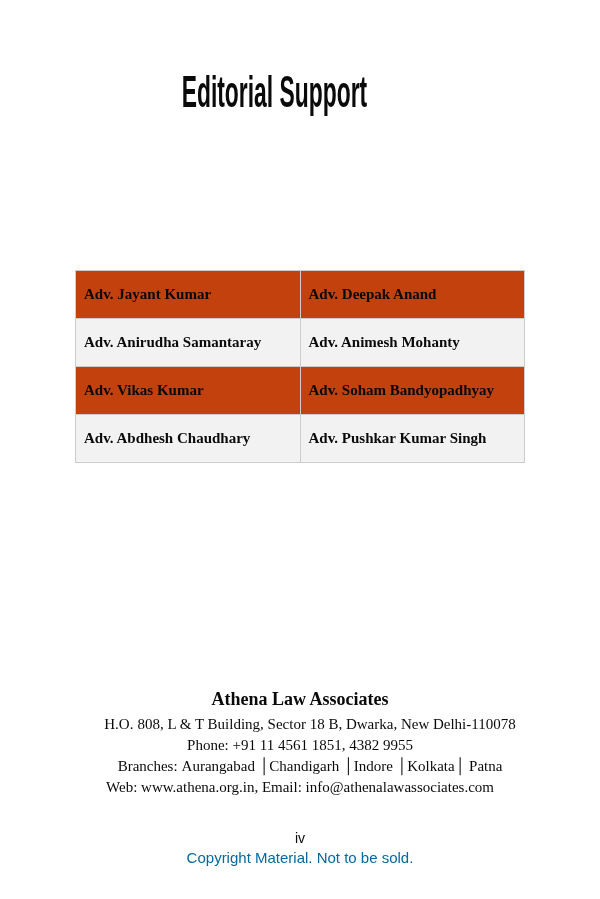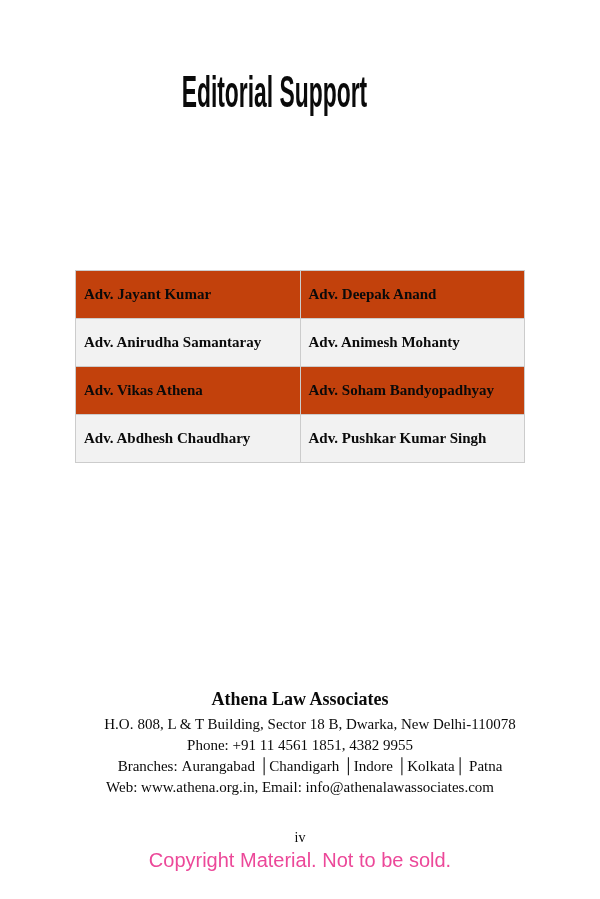--- a/index.html
+++ b/index.html
@@ -70,30 +70,30 @@
   .firm-line {
     font-size: 15px;
     line-height: 21px;
   }
   .firm-line .b { font-weight: normal; margin-right: 4px; margin-left: 20px; }
 
   
   .page-number {
     position: absolute; top: 830px; left: 0; width: 600px;
     text-align: center;
-    font-family: Liberation Serif, serif;
+    font-family: Liberation Sans, sans-serif;
     font-size: 14px;
     color: #0a0a0a;
   }
   .copyright-line {
     position: absolute; top: 849px; left: 0; width: 600px;
     text-align: center;
     font-family: "Liberation Sans", sans-serif;
-    font-size: 20px;
-    color: #ec4899;
+    font-size: 15px;
+    color: #0369a1;
   }
 </style>
 </head>
 <body>
 
 <div class="page">
 
   <div class="title-wrap">
     <div class="title">Editorial Support</div>
   </div>
@@ -102,21 +102,21 @@
     <tbody>
       <tr>
         <td>Adv. Jayant Kumar</td>
         <td>Adv. Deepak Anand</td>
       </tr>
       <tr class="alt">
         <td>Adv. Anirudha Samantaray</td>
         <td>Adv. Animesh Mohanty</td>
       </tr>
       <tr>
-        <td>Adv. Vikas Athena</td>
+        <td>Adv. Vikas Kumar</td>
         <td>Adv. Soham Bandyopadhyay</td>
       </tr>
       <tr class="alt">
         <td>Adv. Abdhesh Chaudhary</td>
         <td>Adv. Pushkar Kumar Singh</td>
       </tr>
     </tbody>
   </table>
 
   <div class="firm-block">

